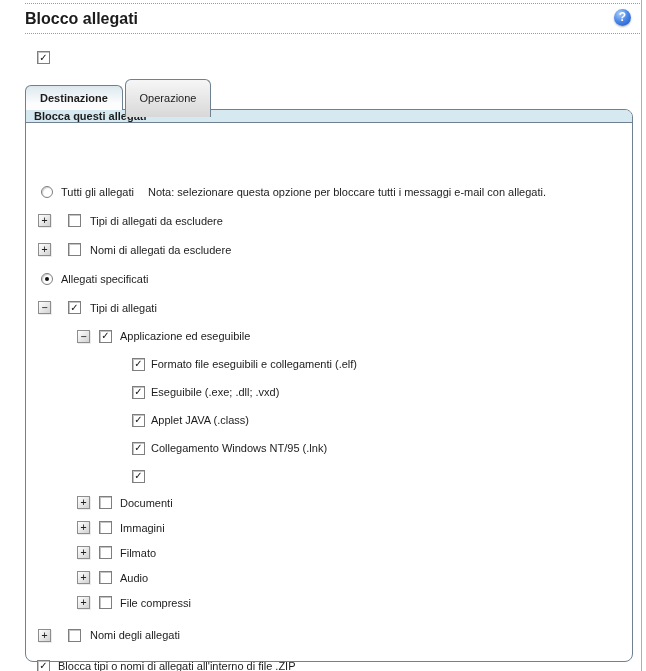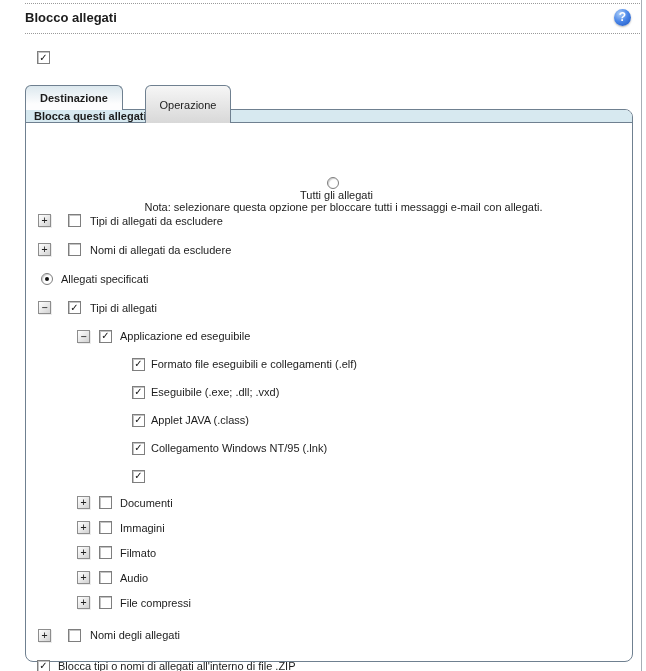--- a/index.html
+++ b/index.html
@@ -5,21 +5,21 @@
   html,body { margin:0; padding:0; }
   body {
     width:646px; height:671px; position:relative; overflow:hidden;
     background:#ffffff; color:#1c1c1c;
     font-family:"Liberation Sans","DejaVu Sans",sans-serif; font-size:11px;
   }
   .right-edge { position:absolute; top:0; bottom:0; left:641px; width:1px; background:#a7aeb5; }
   .dotted { position:absolute; left:25px; width:615px; height:0; border-top:1px dotted #9a9a9a; }
   .dotted.d1 { top:3px; }
   .dotted.d2 { top:33px; }
-  .page-title { position:absolute; left:25px; top:10px; font-size:13px; font-weight:bold; }
+  .page-title { position:absolute; left:25px; top:10px; font-size:16px; font-weight:bold; }
   .help {
     position:absolute; left:614px; top:9px; width:17px; height:17px; border-radius:50%;
     background:radial-gradient(circle at 35% 28%, #aacdf8 0%, #4a86e8 48%, #1a52be 100%);
     color:#fff; font-weight:bold; font-size:12px; line-height:17px; text-align:center;
     box-shadow:0 1px 2px rgba(0,0,0,.3); cursor:pointer;
   }
   .enable-row { position:absolute; left:37px; top:51px; display:flex; align-items:center; }
   .enable-row .lbl { margin-left:7px; }
 
   
@@ -37,21 +37,21 @@
   .radio.on::after { content:""; position:absolute; left:3px; top:3px; width:4px; height:4px; border-radius:50%; background:#111; }
   .exp {
     width:13px; height:13px; box-sizing:border-box; border:1px solid #8d8d8d;
     background:linear-gradient(135deg,#ffffff,#d2d2d2); box-shadow:1px 1px 0 #ececec;
     display:flex; align-items:center; justify-content:center;
     font-family:"DejaVu Sans Mono",monospace; font-size:10px; line-height:9px; color:#222;
     flex:0 0 auto; cursor:pointer;
   }
 
   
-  .tabs { position:absolute; left:25px; top:85px; height:25px; display:flex; align-items:flex-start; z-index:3;gap:20px; }
+  .tabs { position:absolute; left:25px; top:85px; height:25px; display:flex; align-items:center; z-index:3; }
   .tab {
     box-sizing:border-box; border:1px solid #6f8090; border-bottom:none;
     border-radius:6px 6px 0 0; display:flex; align-items:center; justify-content:center; cursor:pointer;
   }
   .tab.active { width:98px; height:25px; background:linear-gradient(#dce8ee,#fdfdfe 75%); font-weight:bold; z-index:4; }
   .tab.inactive { width:86px; height:38px; margin-left:2px; background:linear-gradient(#f6f6f6,#d8d8d8); }
 
   
   .panel {
     position:absolute; left:25px; top:109px; width:608px; height:553px; box-sizing:border-box;
@@ -59,21 +59,21 @@
     display:flex; flex-direction:column; z-index:2;gap:48px;
   }
   .panel-header {
     height:25px; box-sizing:border-box; background:#d7e9f0; border-bottom:1px solid #6f8090;
     border-radius:0 7px 0 0; display:flex; align-items:center; padding-left:8px; font-weight:bold;
   }
   .panel-footer { margin-top:auto; height:17px; box-sizing:border-box; border-top:1px solid #6f8090; border-radius:0 0 7px 7px; background:#fff; }
 
   
   .panel-body .row { display:flex; align-items:center; height:29px; }
-  .panel-body .row:nth-child(1) { margin-top:6px;flex-direction:column; }
+  .panel-body .row:nth-child(1) { margin-top:6px; }
   .panel-body .row:nth-child(n+6) { height:28px; }
   .panel-body .row:nth-child(n+12) { height:25px; }
   .panel-body .row:nth-child(17) { height:28px; margin-top:6px; }
   .panel-body .row:nth-child(18) { height:30px; margin-top:2px; }
 
   .lvl0.has-exp { padding-left:12px; }
   .lvl0.has-exp .exp { margin-right:17px; }
   .lvl0.has-exp .ctrl { margin-right:9px; }
   .lvl0.no-exp { padding-left:15px; }
   .lvl0.no-exp .ctrl { margin-right:8px; }

